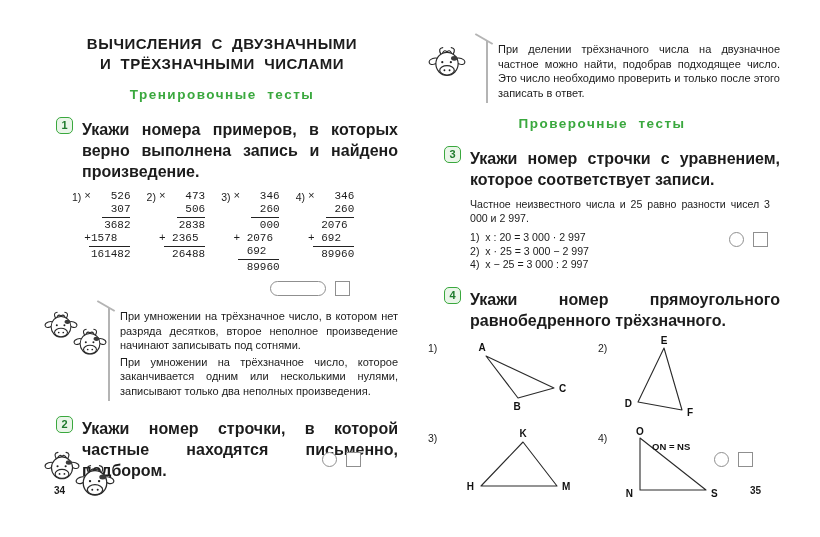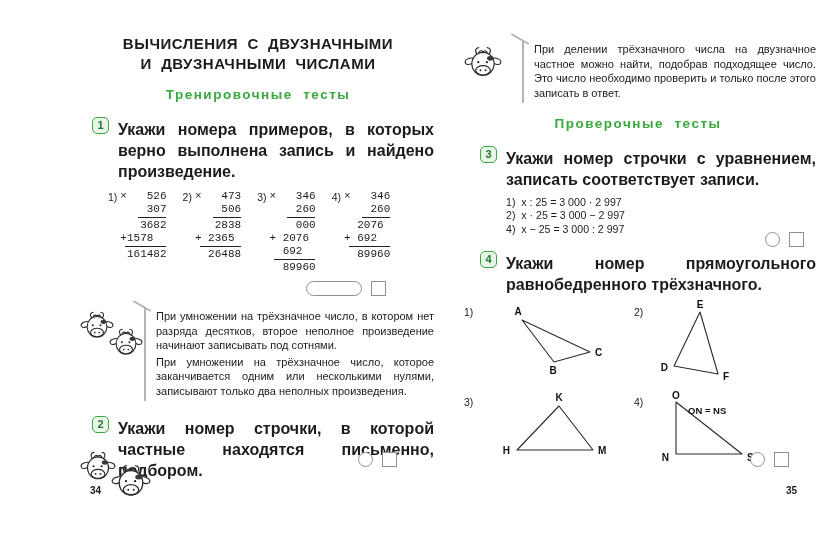--- a/index.html
+++ b/index.html
@@ -1,19 +1,19 @@
 <!DOCTYPE html>
 <html style="--green: #3aa83e; --bar: #b4b4b4; --shape: #8f8f8f;"><head>
 <meta charset="utf-8">
 <style>
   :root { --green:#3aa83e; --bar:#b4b4b4; --shape:#8f8f8f; }
   * { margin:0; padding:0; box-sizing:border-box; }
   html,body { width:820px; height:537px; }
   body { font-family:"Liberation Sans","DejaVu Sans",sans-serif; color:#1c1c1c; background:#fff; position:relative; overflow:hidden; }
-  .spread { position:absolute; inset:0; background:#fff;margin-left:36px; }
+  .spread { position:absolute; inset:0; background:#fff; }
   .page { position:absolute; top:26px; width:360px; }
   .page.left  { left:42px; }
   .page.right { left:420px; width:364px; top:30px; }
 
   .title { text-align:center; font-weight:bold; font-size:15px; line-height:1.32; letter-spacing:.5px; padding-top:8px; }
   .title-line { white-space:pre; }
   .subtitle { text-align:center; color:var(--green); font-weight:bold; font-size:13.5px; letter-spacing:1.5px; margin-top:13px; white-space:pre; }
 
   .exercise { margin-top:15px; position:relative; }
   .ex-head { display:flex; gap:9px; align-items:flex-start; padding-left:14px; }
@@ -74,21 +74,21 @@
 </style>
 </head>
 <body>
 
 <div class="spread">
 
   <div class="page left">
 
     <div class="title">
       <div class="title-line">ВЫЧИСЛЕНИЯ  С  ДВУЗНАЧНЫМИ</div>
-      <div class="title-line">И  ДВУЗНАЧНЫМИ  ЧИСЛАМИ</div>
+      <div class="title-line">И  ТРЁХЗНАЧНЫМИ  ЧИСЛАМИ</div>
     </div>
 
     <div class="subtitle">Тренировочные  тесты</div>
 
     <div class="exercise">
       <div class="ex-head">
         <div class="badge">1</div>
         <div class="prompt">Укажи номера примеров, в которых верно выполнена запись и найдено произведение.</div>
       </div>
 
@@ -229,24 +229,25 @@
       <div class="note-body">
         <p>При делении трёхзначного числа на двузначное частное можно найти, подобрав подходящее число. Это число необходимо проверить и только после этого записать в ответ.</p>
       </div>
     </div>
 
     <div class="subtitle">Проверочные  тесты</div>
 
     <div class="exercise">
       <div class="ex-head">
         <div class="badge">3</div>
-        <div class="prompt">Укажи номер строчки с уравнением, записать соответствует записи.</div>
-      </div>
+        <div class="prompt">Укажи номер строчки с уравнением, которое соответствует записи.</div>
+      </div>
+      <div class="statement">Частное неизвестного числа и 25 равно разности чисел 3 000 и 2 997.</div>
       <div class="options">
-        <div class="option">1)  x : 25 = 3 000 · 2 997</div>
+        <div class="option">1)  x : 20 = 3 000 · 2 997</div>
         <div class="option">2)  x · 25 = 3 000 − 2 997</div>
         <div class="option">4)  x − 25 = 3 000 : 2 997</div>
       </div>
       <div class="answers answers-ex3">
         <div class="shape circleS"></div>
         <div class="shape squareS"></div>
       </div>
     </div>
 
     <div class="exercise">

